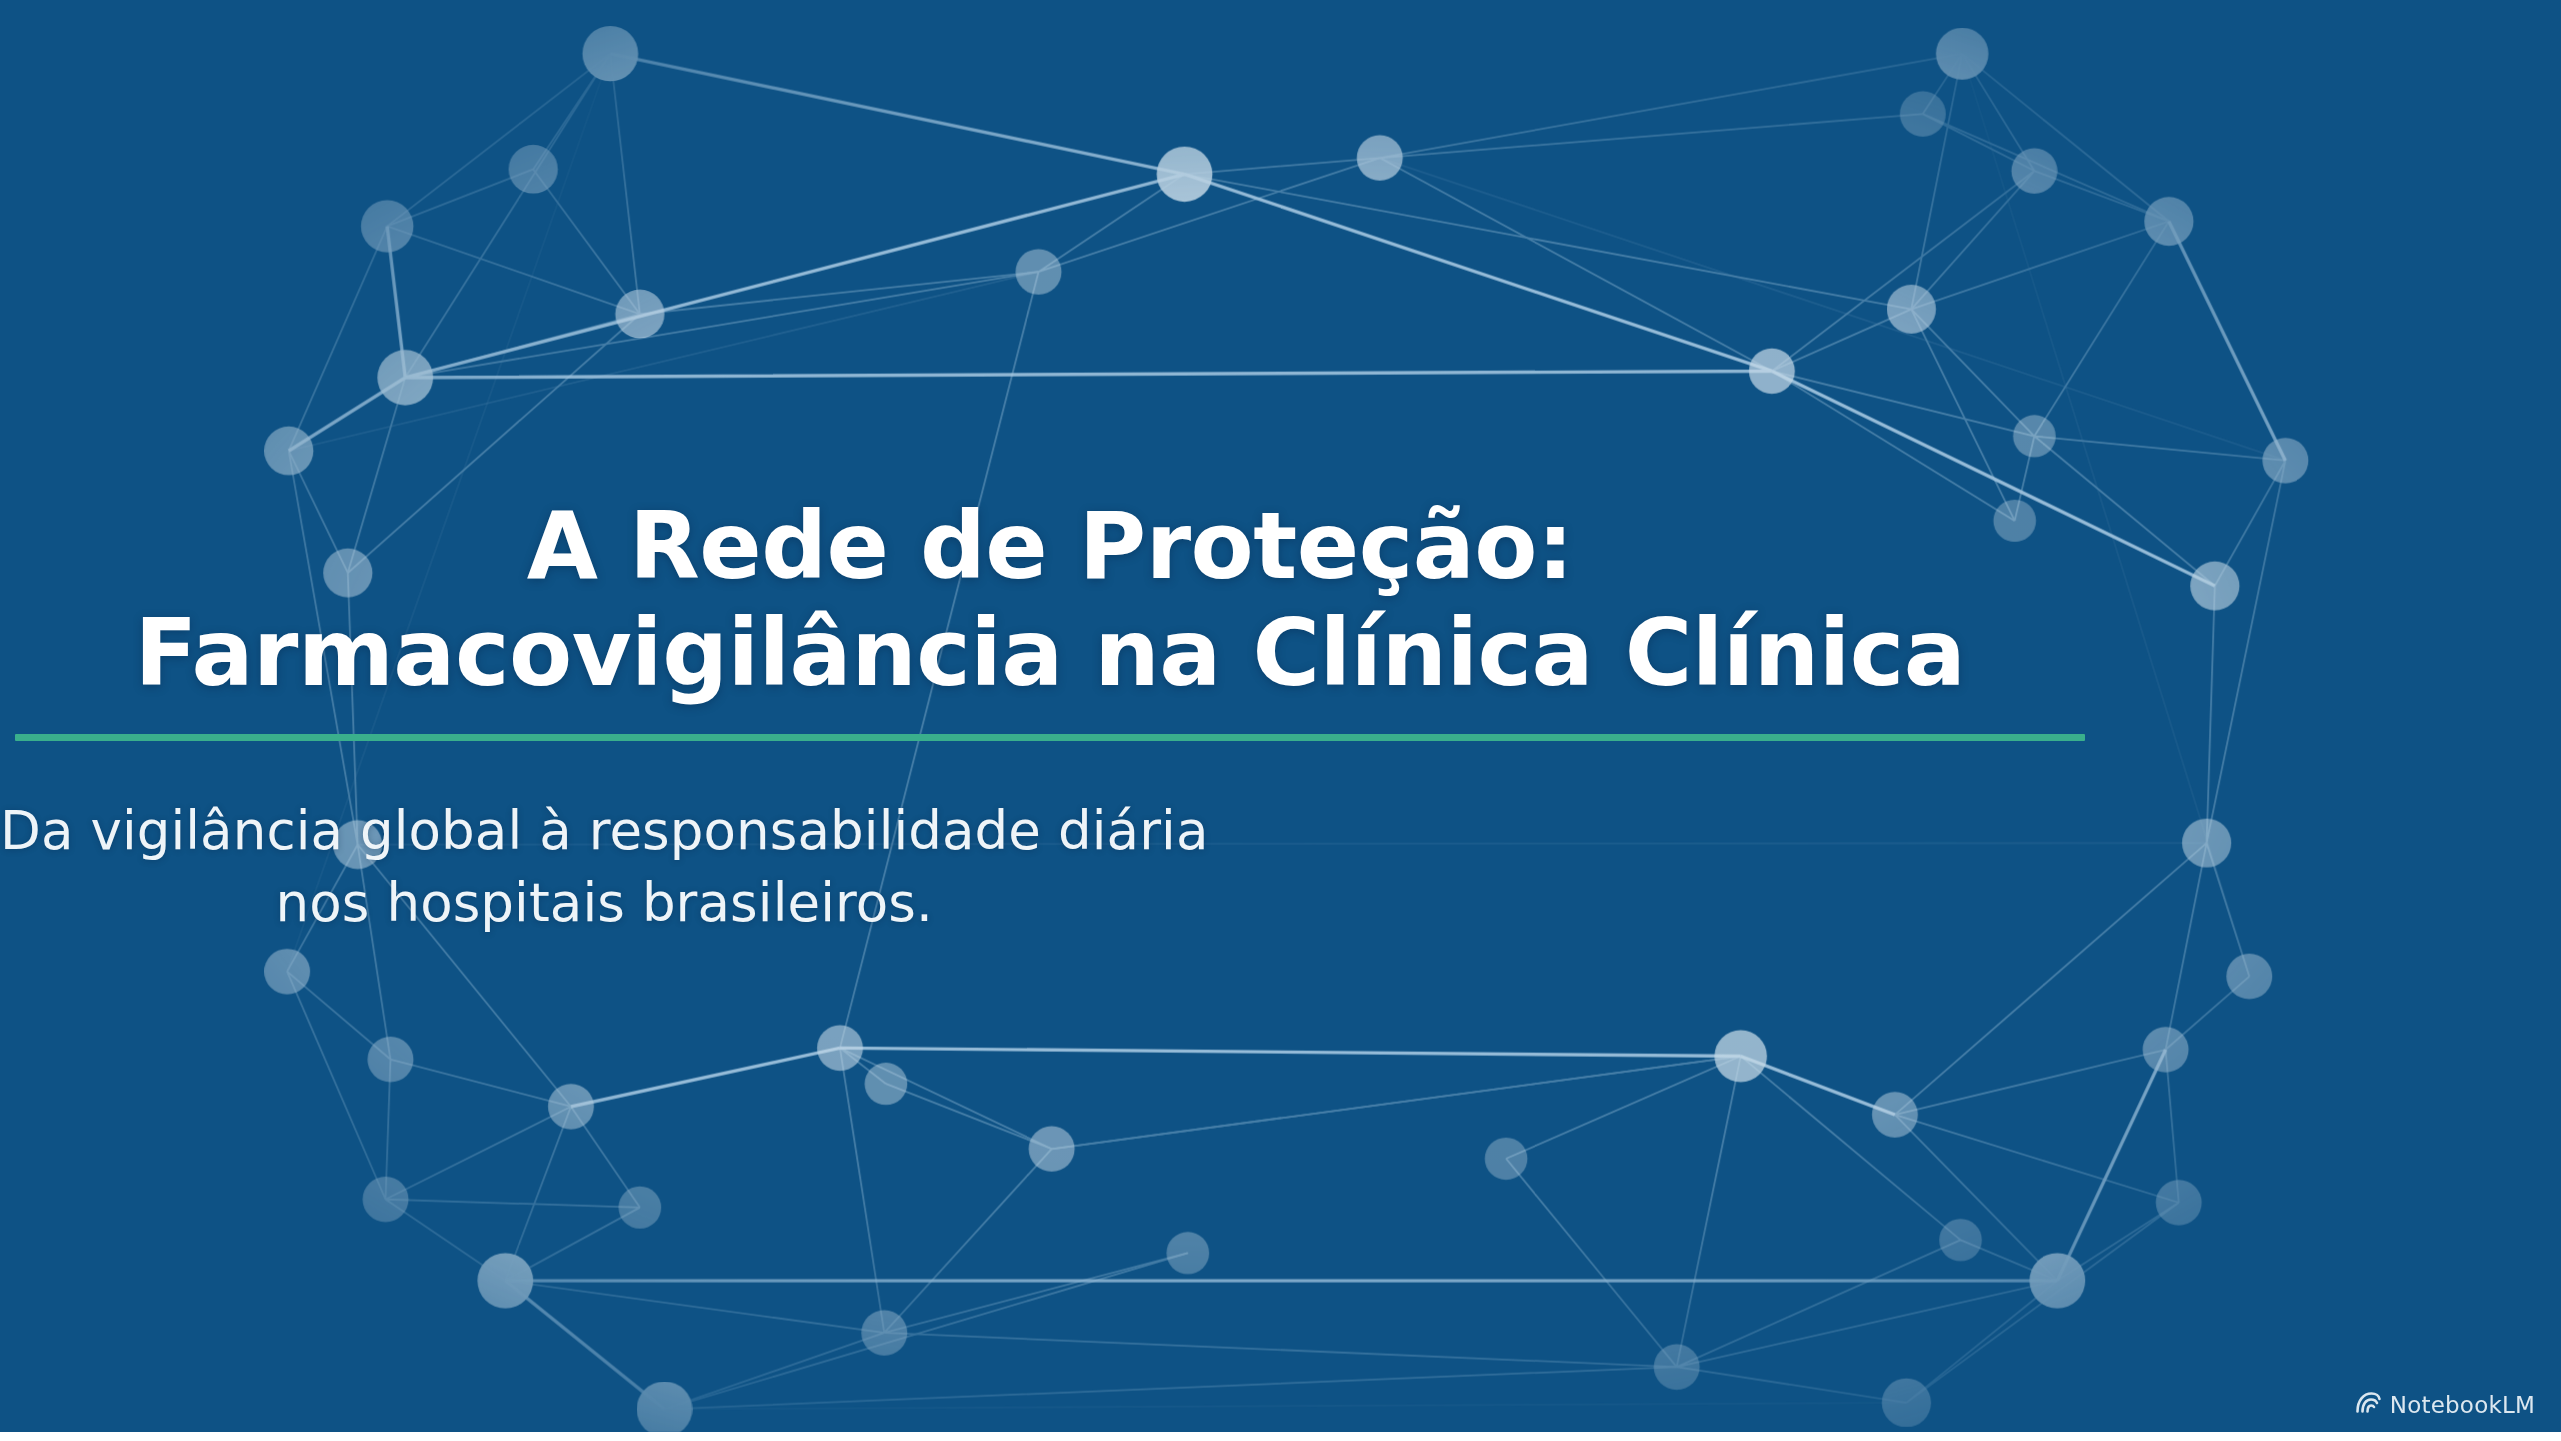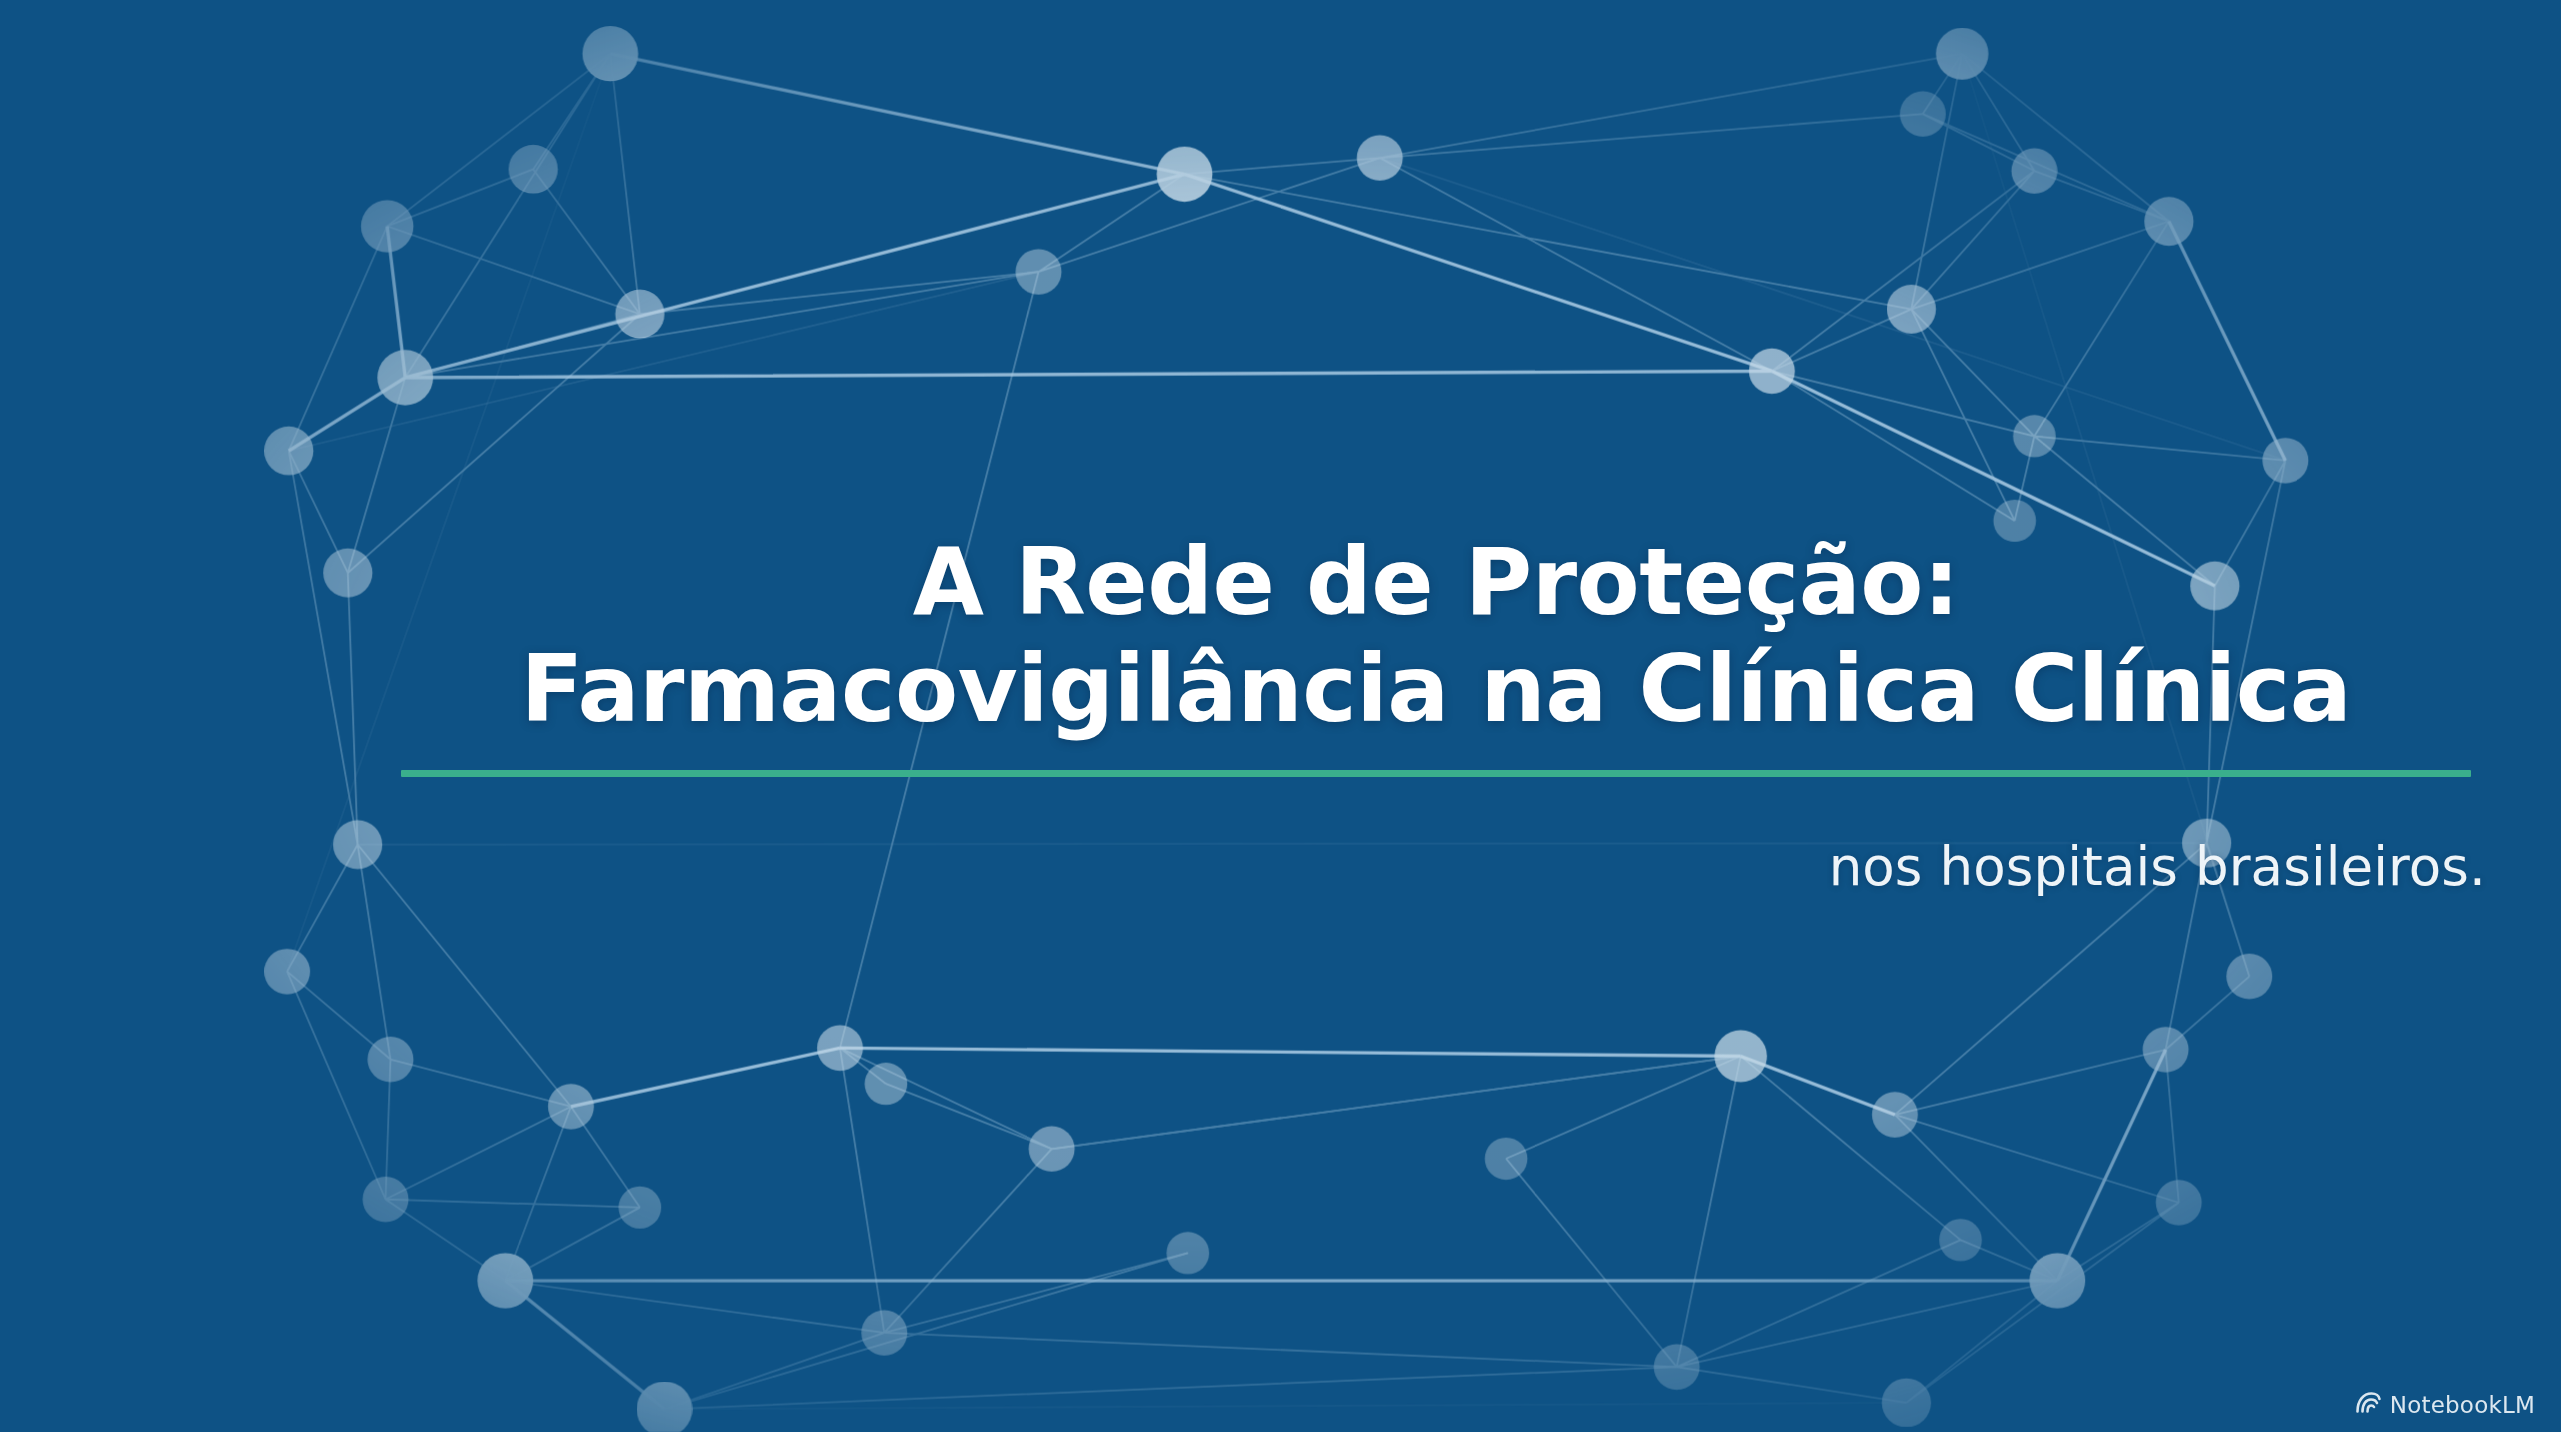--- a/index.html
+++ b/index.html
@@ -42,21 +42,21 @@
 
   
   #content {
     position: absolute;
     left: 0;
     top: 0;
     width: 2486px;
     height: 1432px;
     display: flex;
     flex-direction: column;
-    align-items: flex-end;
+    align-items: flex-start;
     justify-content: center;
     gap: 10px;
   }
 
   #title-block {
     width: 2100px;
     text-align: center;
   }
 
   .title-line {
@@ -247,20 +247,21 @@
 
   <div id="content">
 
     <div id="title-block">
       <span class="title-line">A Rede de Proteção:</span>
       <span class="title-line">Farmacovigilância na Clínica Clínica</span>
       <div id="title-divider"></div>
     </div>
 
     <div id="subtitle-block">
+      <span class="subtitle-line">Da vigilância global à responsabilidade diária</span>
       <span class="subtitle-line">nos hospitais brasileiros.</span>
     </div>
 
   </div>
 
   <div id="watermark">
     <span id="watermark-icon">
       <svg width="25" height="23" viewBox="0 0 25 23" aria-hidden="true">
         <path d="M1.5 20.5 C1.5 9.5 7.5 2.5 15.5 2.5 C20 2.5 23 5 23.5 8" fill="none" stroke="#eaf2f8" stroke-width="2.6" stroke-linecap="round"></path>
         <path d="M6.5 20.5 C6.5 13 10 8.5 15 8.5 C18 8.5 20.2 10 21 12" fill="none" stroke="#eaf2f8" stroke-width="2.6" stroke-linecap="round"></path>

